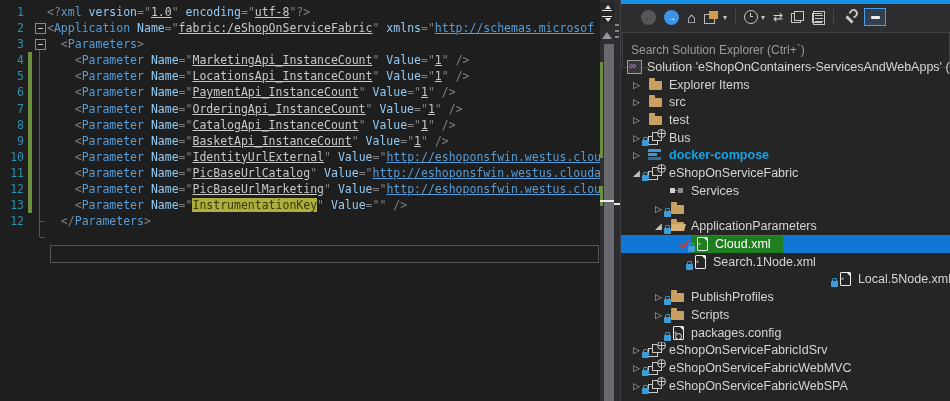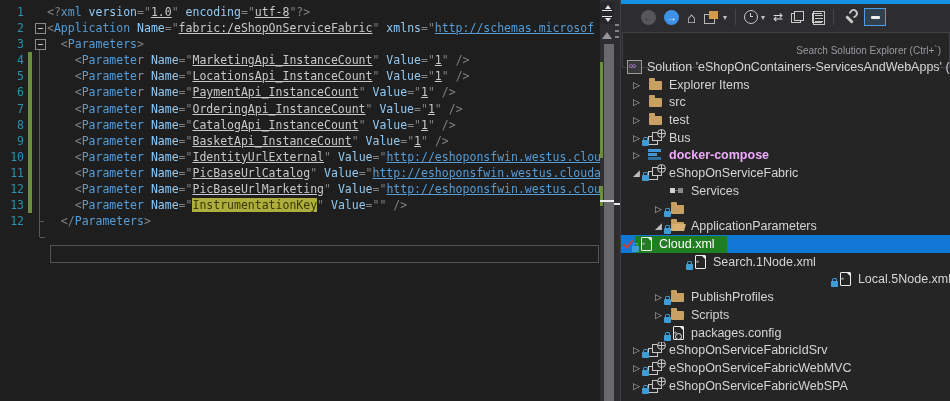--- a/index.html
+++ b/index.html
@@ -71,28 +71,28 @@
   .pg-f{position:absolute;right:0;top:0;width:8px;height:8px;border:1px solid #C8C8C8;background:#2D2D30;}
   .pg-f.ln2{background:#2D2D30 repeating-linear-gradient(#C8C8C8 0 1px,transparent 1px 3px);background-clip:content-box;padding:2px 1px;}
   .wrench{position:relative;width:14px;height:14px;}
   .wrench::before{content:"";position:absolute;left:6px;top:5px;width:3px;height:9px;background:#C8C8C8;border-radius:1px;transform:rotate(-45deg);}
   .wrench::after{content:"";position:absolute;left:7px;top:-1px;width:5px;height:5px;border:2px solid #C8C8C8;border-radius:50%;border-bottom-color:transparent;transform:rotate(45deg);}
   .preview{width:20px;height:16px;border:1px solid #4D9EE8;background:#31404F;}
   .pv-dash{width:9px;height:3px;background:#ECECEC;border-radius:1px;}
 
   .searchrow{position:absolute;left:0;top:30px;width:330px;height:24px;background:#2D2D30;box-sizing:border-box;padding:2px 1px 2px 1px;}
   .searchrow input{width:100%;height:36px;box-sizing:border-box;background:#252526;border:1px solid #3F3F46;
-        color:#9A9A9F;font-family:"Liberation Sans",sans-serif;font-size:10px;padding:0 8px;outline:none;text-align:right;}
+        color:#9A9A9F;font-family:"Liberation Sans",sans-serif;font-size:12px;padding:0 8px;outline:none;}
   .searchrow input::placeholder{color:#9A9A9F;opacity:1;}
 
   .tree{position:absolute;left:0;top:54px;width:330px;height:347px;overflow:hidden;padding-top:4px;box-sizing:border-box;}
   .trow{height:17.72px;display:flex;align-items:center;white-space:nowrap;overflow:hidden;
         font-size:12.5px;color:#D4D4D4;box-sizing:border-box;}
   .trow.sel{background:#1078D4;color:#FFFFFF;}
-  .trow.bold .lbl{font-weight:bold;color:#f0abfc;}
+  .trow.bold .lbl{font-weight:bold;color:#0ea5e9;}
   .exp{width:14px;flex:none;font-size:9px;color:#BFBFBF;text-align:left;}
   .icw{position:relative;width:18px;height:14px;flex:none;margin-right:3px;}
   .lbl{margin-left:1px;}
   .hlgreen{display:flex;align-items:center;background:#1F7E1F;padding:1px 12px 2px 2px;}
 
   
   .ic-folder{position:absolute;left:2px;top:3px;width:13px;height:9px;background:#C8A064;border-radius:1px;}
   .ic-folder::before{content:"";position:absolute;top:-3px;left:0;width:6px;height:3px;background:#C8A064;border-radius:1px 1px 0 0;}
   .ic-folder.open::after{content:"";position:absolute;left:1px;top:2px;width:13px;height:7px;background:#D8B274;transform:skewX(-14deg);}
   .ic-sol{position:absolute;left:2px;top:0;width:13px;height:12px;border:1px solid #9B9B9B;background:#38383B;}
@@ -283,21 +283,21 @@
           </span>
         </div>
         <div class="trow" style="padding-left: 34px;">
           <span class="exp">◢</span>
           <span class="icw">
             <span class="ic-folder open"></span>
             <span class="ovl-lock"></span>
           </span>
           <span class="lbl">ApplicationParameters</span>
         </div>
-        <div class="trow sel" style="">
+        <div class="trow sel" style="padding-left: 56px;">
           <span class="exp"></span>
           <span class="hlgreen">
             <span class="icw">
               <span class="ic-page"></span>
               <span class="ovl-lock"></span>
               <span class="ovl-check"></span>
             </span>
             <span class="lbl">Cloud.xml</span>
           </span>
         </div>

